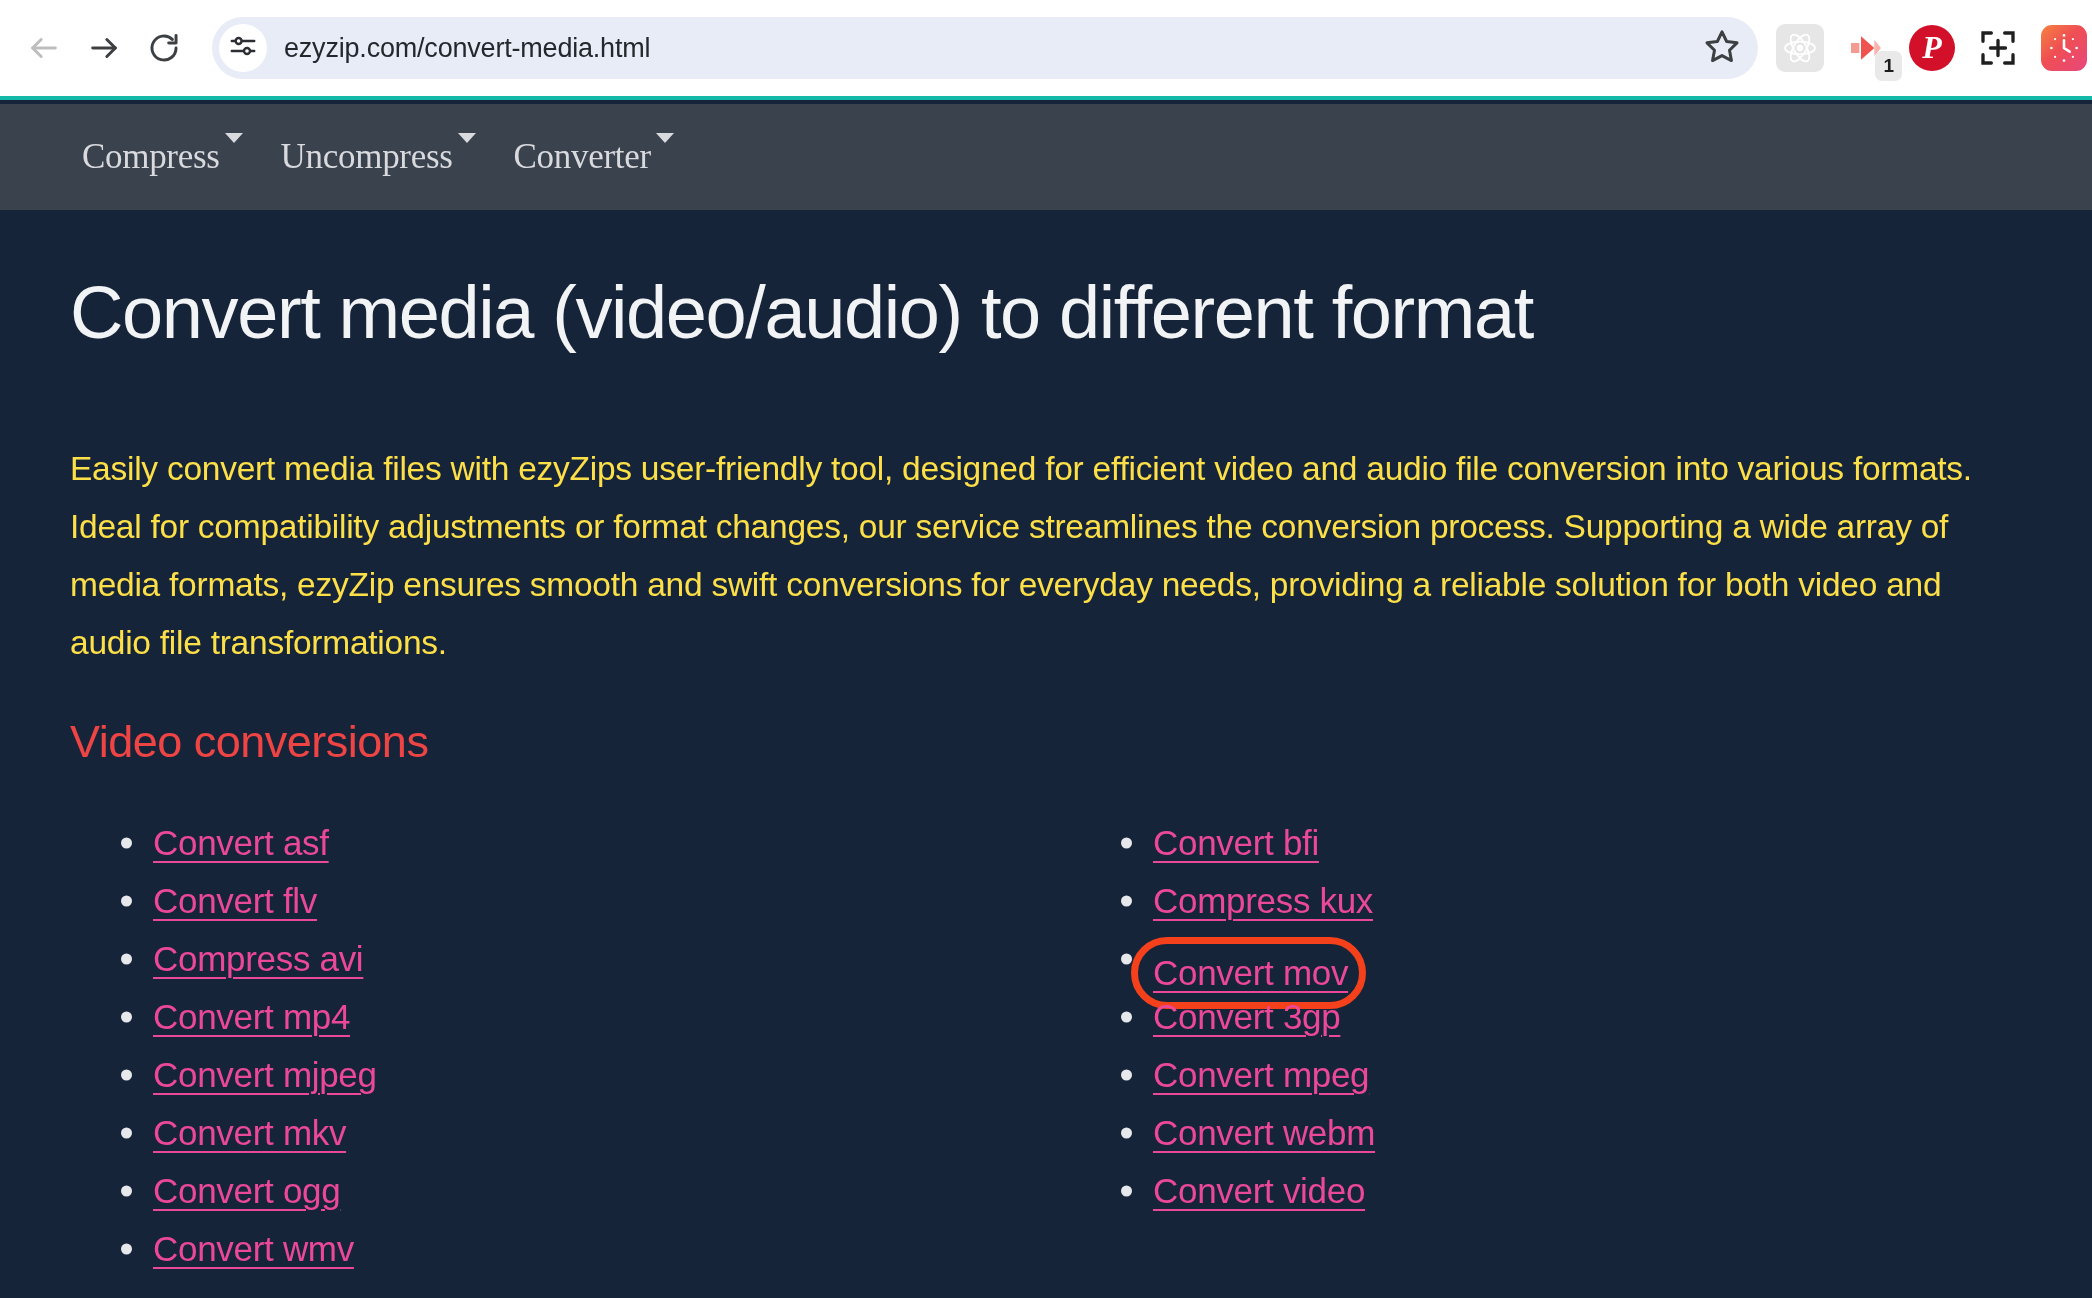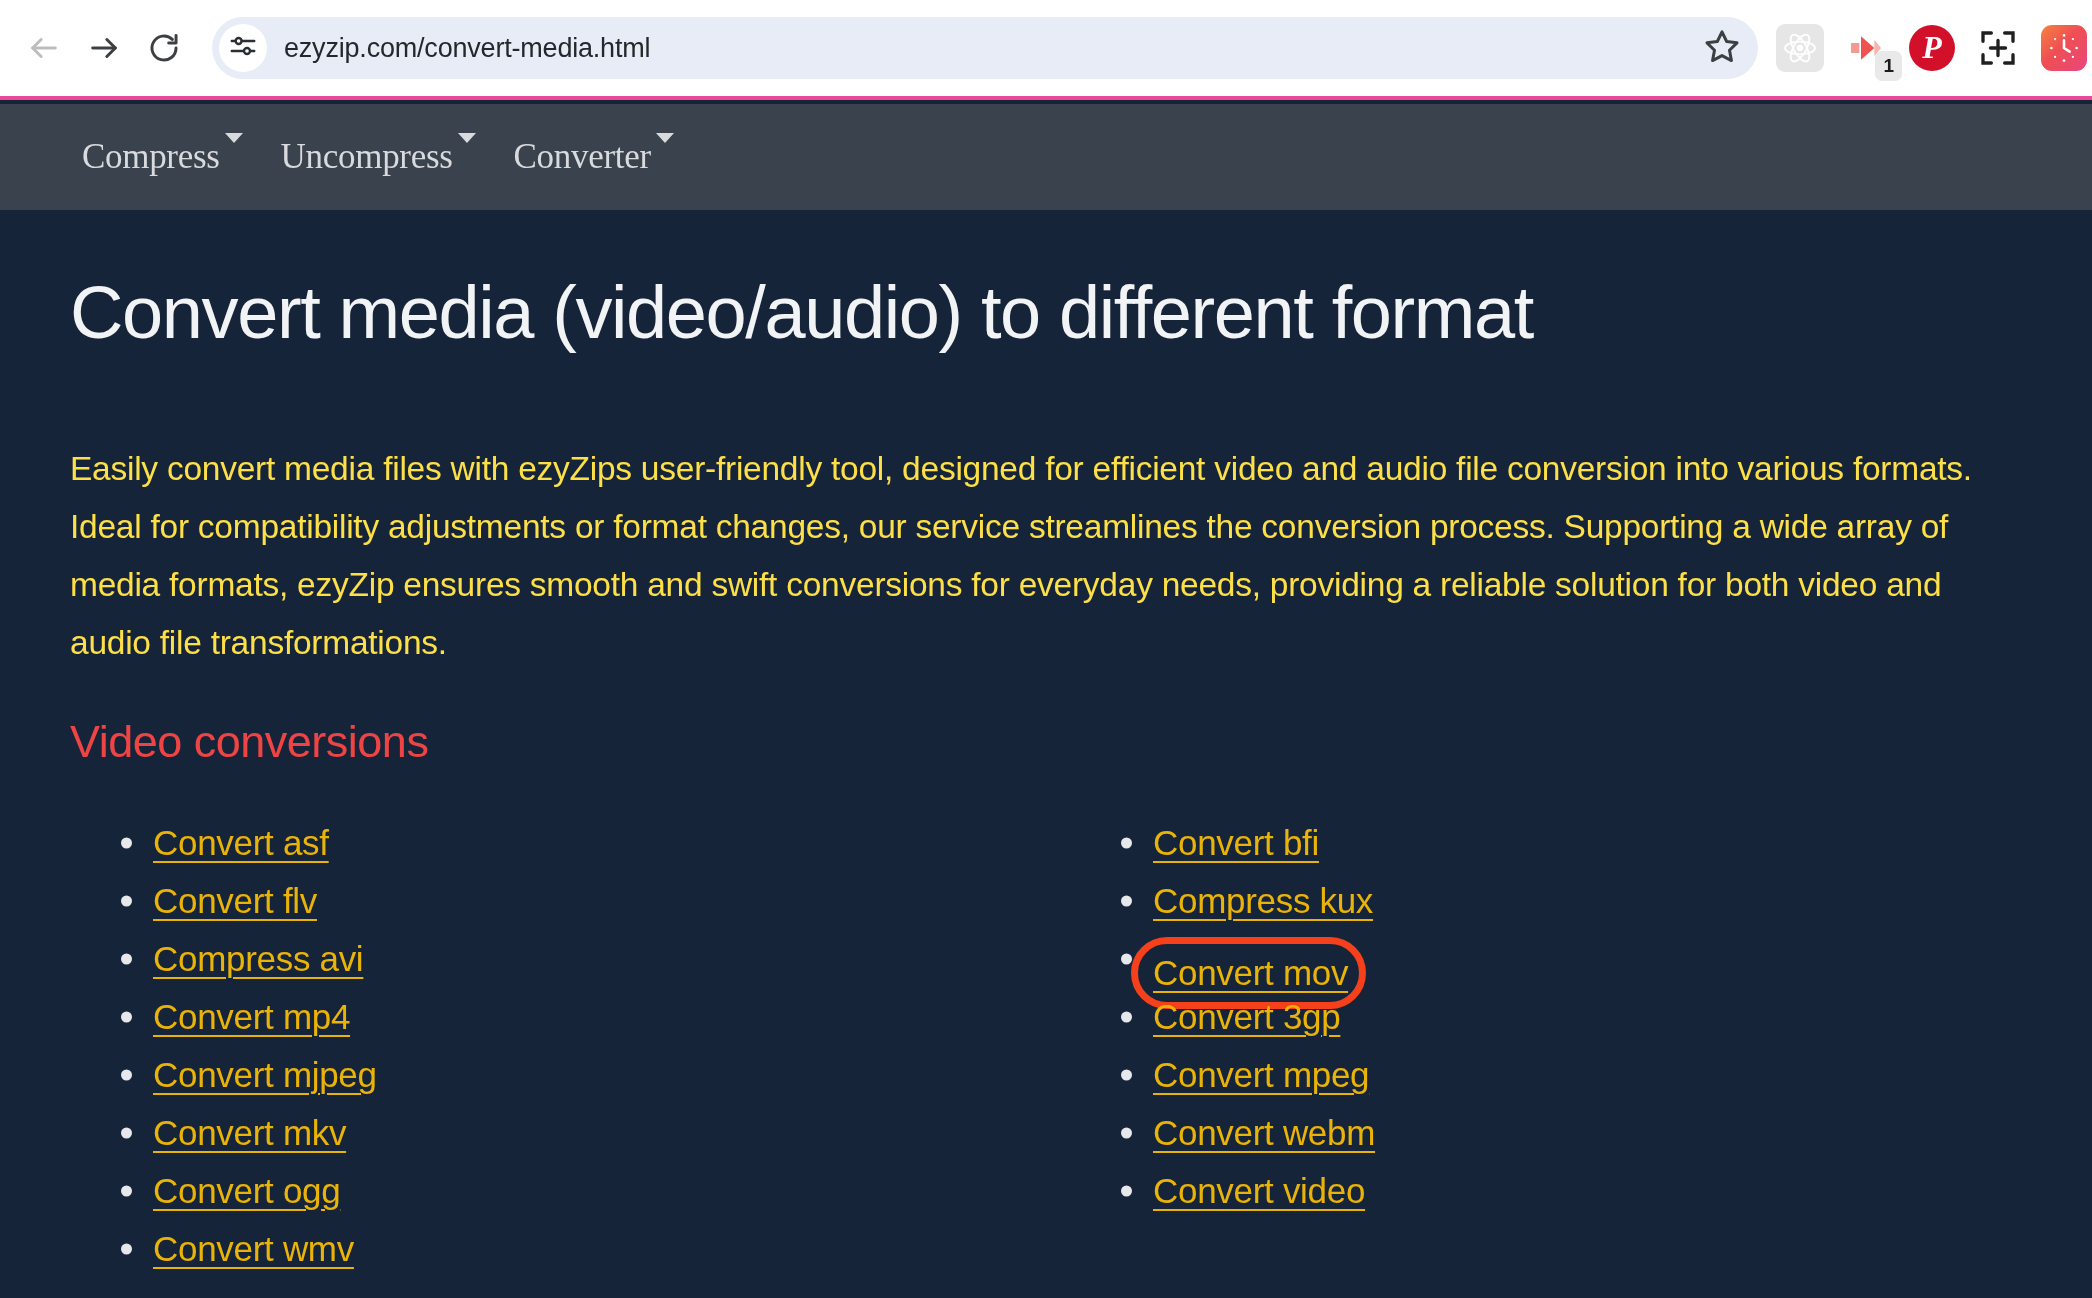--- a/index.html
+++ b/index.html
@@ -12,21 +12,21 @@
     font-family: "Liberation Sans", sans-serif;
   }
 
   
   #browser-chrome {
     position: absolute;
     top: 0; left: 0;
     width: 2092px;
     height: 100px;
     background: #ffffff;
-    border-bottom: 4px solid #ec4899;
+    border-bottom: 4px solid #14b8a6;
     display: flex;
     align-items: center;
   }
 
   .nav-btn {
     width: 60px;
     height: 60px;
     display: flex;
     align-items: center;
     justify-content: center;
@@ -242,21 +242,21 @@
     position: absolute;
     left: 16px;
     top: 50%;
     transform: translateY(-50%);
     width: 11px; height: 11px;
     border-radius: 50%;
     background: #e6e8eb;
   }
 
   .conv-link {
-    color: #eab308;
+    color: #ec4899;
     text-decoration: underline;
     text-decoration-thickness: 2px;
     text-underline-offset: 6px;
     font-family: "Liberation Sans", sans-serif;
     font-size: 35px;
     letter-spacing: -0.3px;
     white-space: nowrap;
   }
 
   

